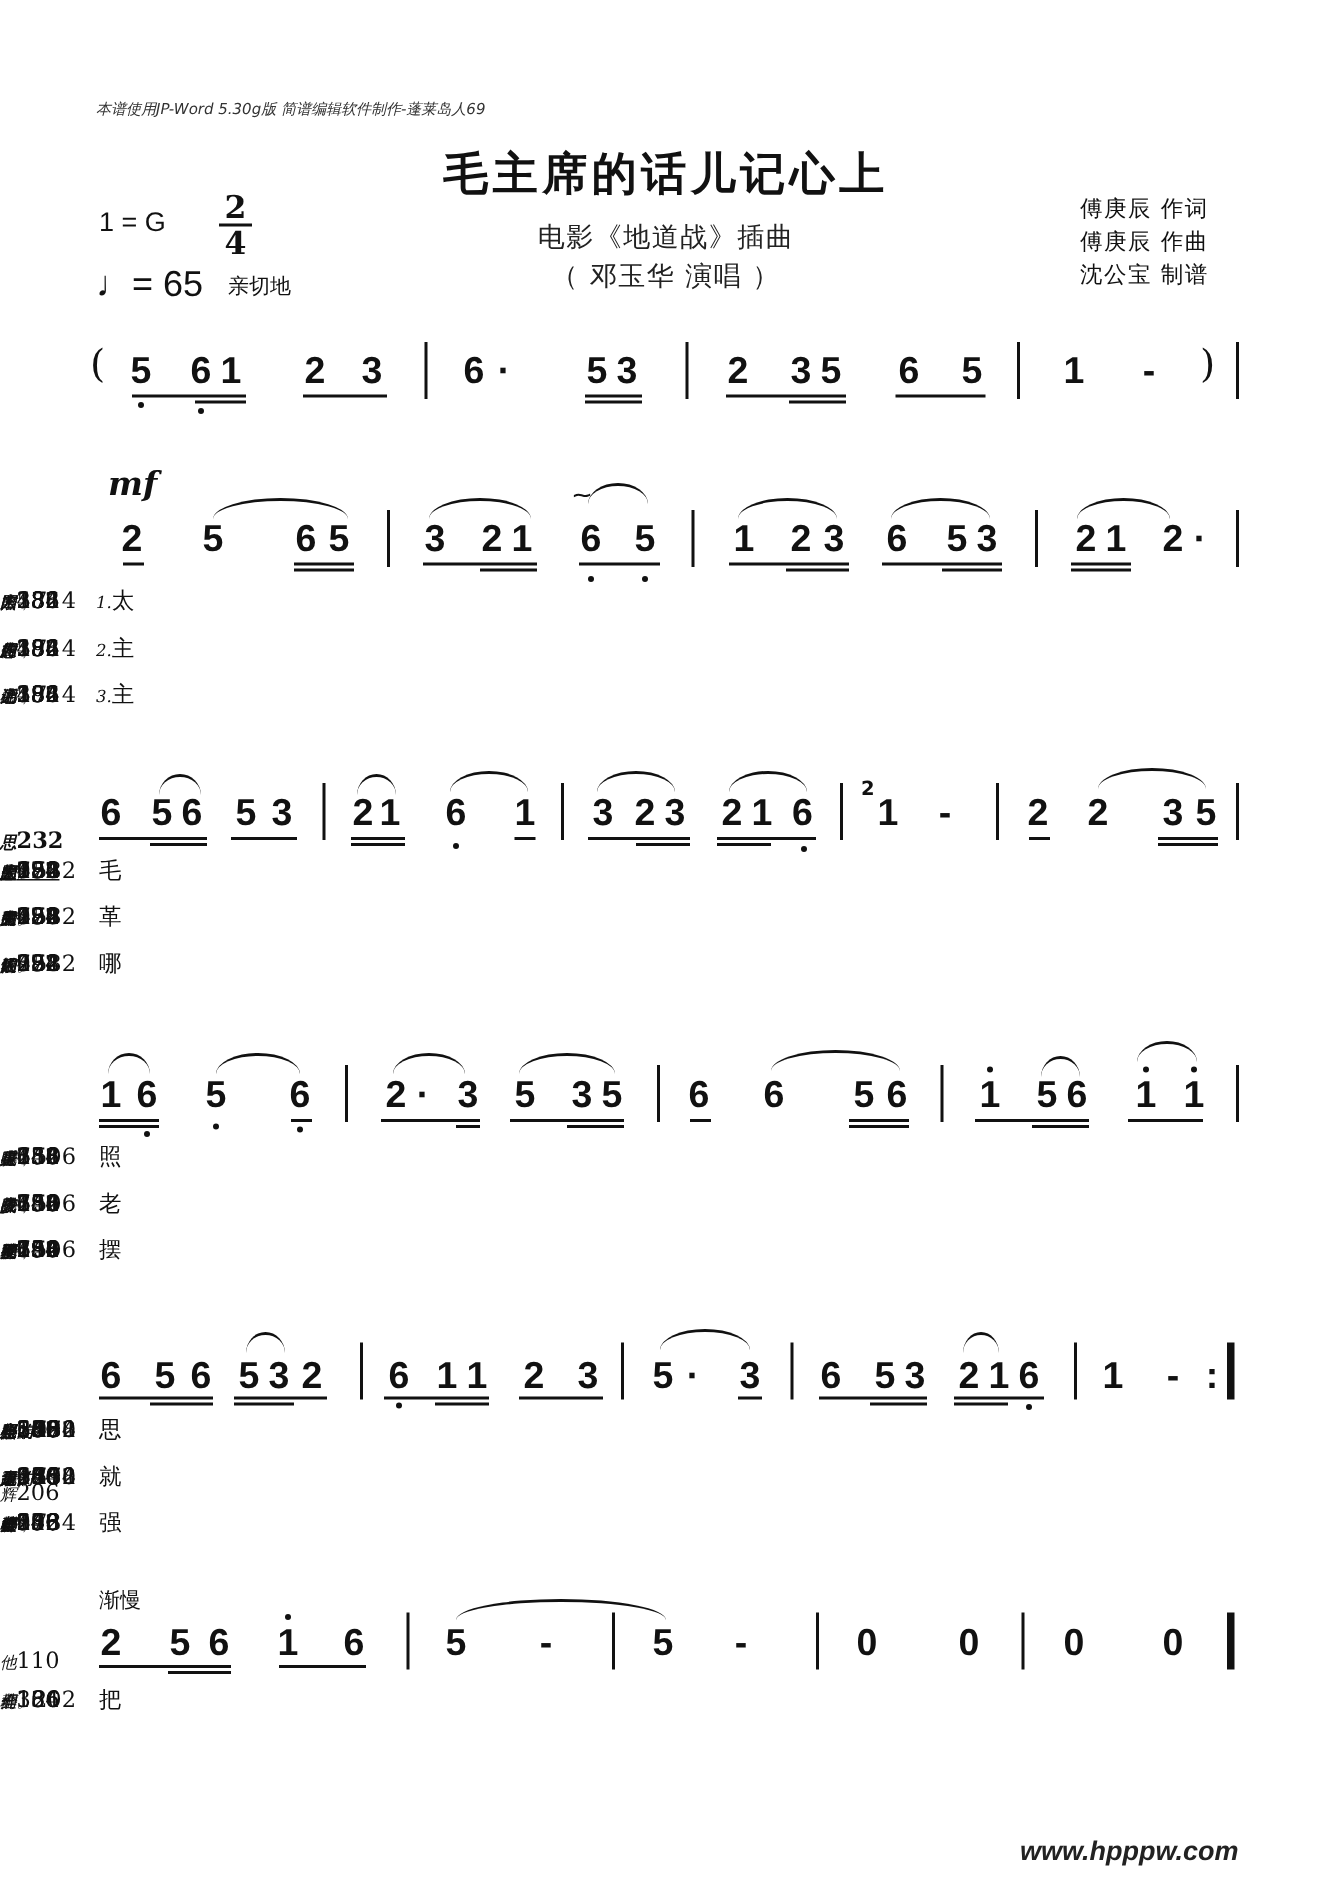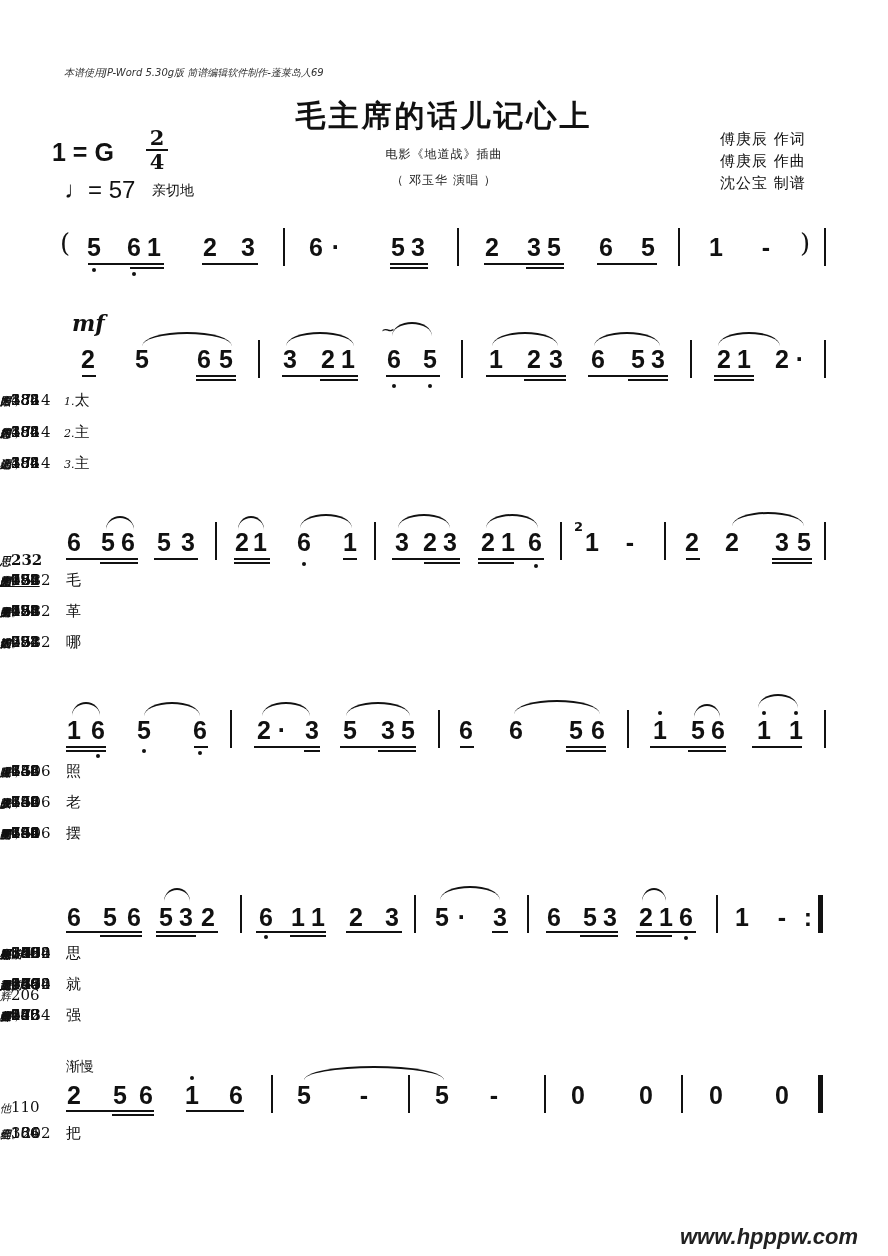--- a/index.html
+++ b/index.html
@@ -1,55 +1,55 @@
 <!DOCTYPE html>
 <html><head>
 <meta charset="utf-8">
 <style>
   html,body{margin:0;padding:0;background:#fff;}
   body{width:888px;height:1256px;position:relative;overflow:hidden;font-family:"DejaVu Sans",sans-serif;color:#111;}
   .abs{position:absolute;}
   .credit{left:64px;top:66px;font-size:10px;font-style:italic;color:#333;white-space:nowrap;}
   .title{left:0;width:888px;top:96px;text-align:center;font-family:"DejaVu Serif",serif;font-size:30px;font-weight:bold;letter-spacing:3px;}
-  .subtitle{left:0;width:888px;text-align:center;font-family:"DejaVu Serif",serif;font-size:12px;color:#222;letter-spacing:1px;}
-  .key{left:52px;top:138px;font-size:25px;font-weight:bold;font-family:"Liberation Sans",sans-serif;}
+  .subtitle{left:0;width:888px;text-align:center;font-family:"DejaVu Serif",serif;font-size:18px;color:#222;letter-spacing:1px;}
+  .key{left:66px;top:138px;font-size:18px;font-weight:normal;font-family:"Liberation Sans",sans-serif;}
   .tsig{left:146px;top:128px;width:22px;text-align:center;font-family:"DejaVu Serif",serif;font-weight:bold;font-size:21px;line-height:20px;}
   .tsig .bar{height:2px;background:#111;margin:1px 0;}
   .tempo{left:64px;top:176px;font-size:24px;font-family:"Liberation Sans",sans-serif;}
   .expr{left:152px;top:182px;font-size:14px;}
   .authors{left:720px;top:128px;font-family:"DejaVu Serif",serif;font-size:15px;line-height:22px;letter-spacing:1px;}
   .note{position:absolute;font-family:"Liberation Sans",sans-serif;font-weight:bold;font-size:25px;line-height:25px;width:20px;text-align:center;}
   .ul{position:absolute;height:2px;background:#111;}
   .dot{position:absolute;width:4px;height:4px;border-radius:2px;background:#111;}
   .barline{position:absolute;width:2px;background:#111;}
   .thick{position:absolute;width:5px;background:#111;}
   .slur{position:absolute;border-top:2px solid #111;border-radius:50%/100% 100% 0 0;height:12px;}
   .lyric{position:absolute;font-family:"DejaVu Serif",serif;font-size:15px;line-height:16px;white-space:nowrap;}
   .vnum{font-style:italic;font-size:11px;}
   .paren{position:absolute;font-size:26px;font-family:"DejaVu Serif",serif;}
   .mf{position:absolute;font-family:"DejaVu Serif",serif;font-style:italic;font-weight:bold;font-size:22px;}
   .small{position:absolute;font-size:14px;}
-  .watermark{left:680px;top:1224px;font-family:"Liberation Sans",sans-serif;font-weight:bold;font-style:italic;font-size:22px;color:#222;}
+  .watermark{left:680px;top:1224px;font-family:"Liberation Sans",sans-serif;font-weight:bold;font-style:italic;font-size:18px;color:#222;}
 </style>
 </head>
 <body>
 
 <div class="abs credit">本谱使用JP-Word 5.30g版 简谱编辑软件制作-蓬莱岛人69</div>
 <div class="abs title">毛主席的话儿记心上</div>
 <div class="abs subtitle" style="top:146px">电影《地道战》插曲</div>
 <div class="abs subtitle" style="top:172px">（ 邓玉华 演唱 ）</div>
 
 <div class="abs key">1 = G</div>
 <div class="abs tsig">
   <div>2</div>
   <div class="bar"></div>
   <div>4</div>
 </div>
 <div class="abs tempo">
-  <span>♩</span><span>= 57</span>
+  <span>♩</span><span>= 65</span>
 </div>
 <div class="abs expr">亲切地</div>
 
 <div class="abs authors">
   <div>傅庚辰 作词</div>
   <div>傅庚辰 作曲</div>
   <div>沈公宝 制谱</div>
 </div>
 
 <div id="score">

